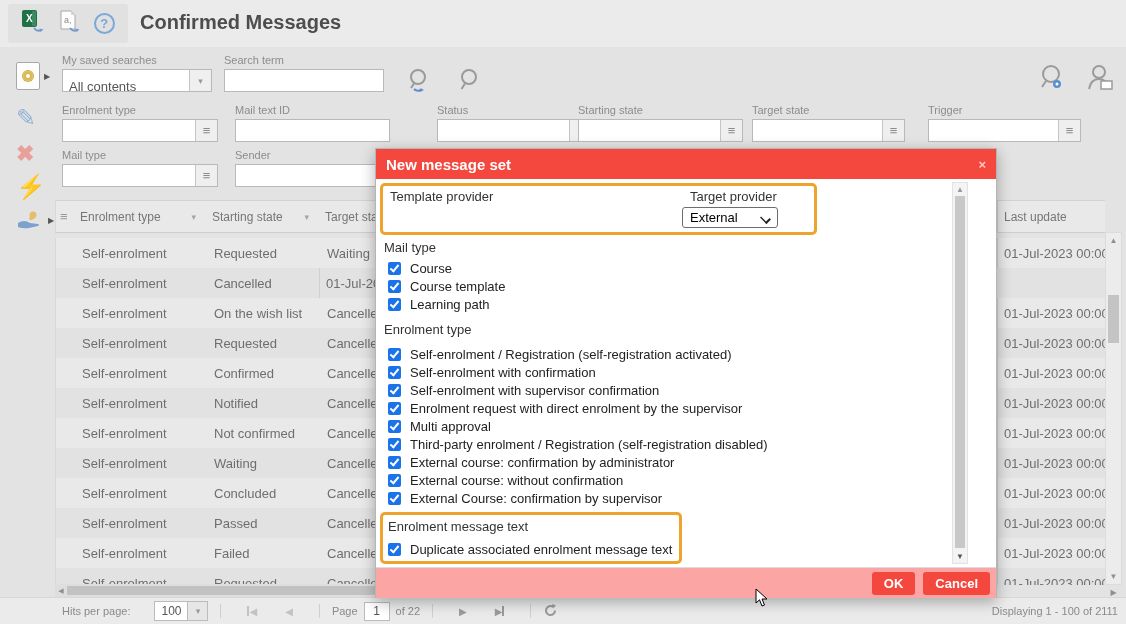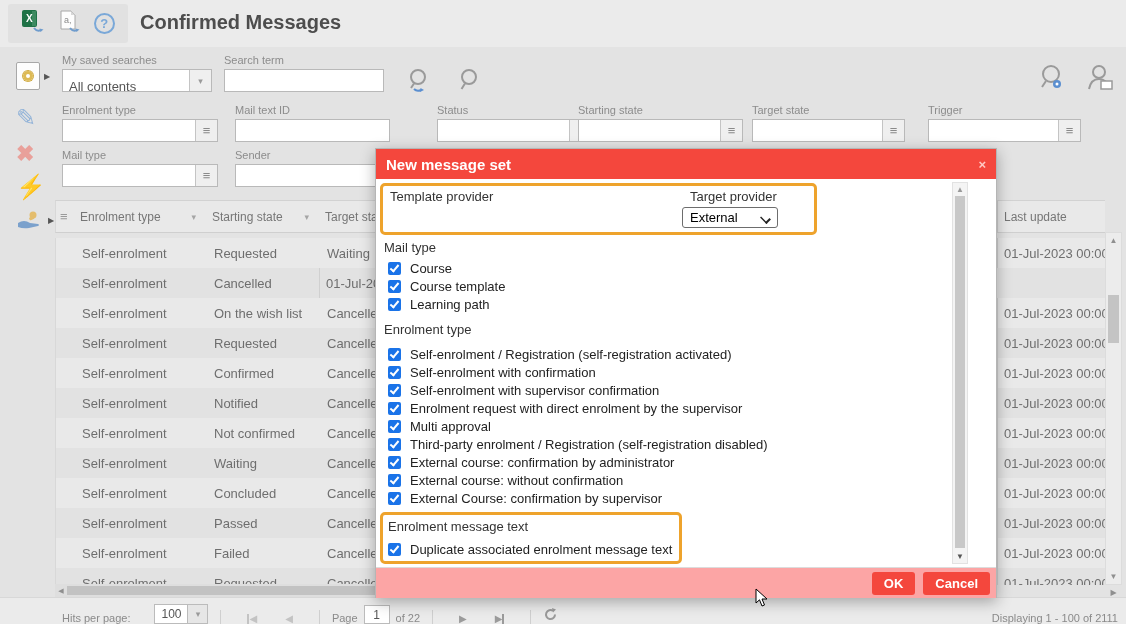--- a/index.html
+++ b/index.html
@@ -49,21 +49,21 @@
   
   .vscroll { position:absolute; left:1105px; top:232px; width:17px; height:353px; background:#ececec; border:1px solid #dcdcdc; }
   .vscroll .arr { position:absolute; left:0; width:100%; text-align:center; font-size:8px; color:#8f8f8f; }
   .vscroll .thumb { position:absolute; left:2px; width:11px; top:62px; height:48px; background:#c4c4c4; }
   .corner-arrow { position:absolute; left:1105px; top:585px; width:17px; height:14px; display:flex; align-items:center; justify-content:center; font-size:8px; color:#8f8f8f; }
   .hscroll { position:absolute; left:55px; top:584px; width:940px; height:13px; background:#dedede; display:flex; align-items:center; }
   .hscroll .arr { width:12px; text-align:center; font-size:7px; color:#8f8f8f; }
   .hscroll .thumb { height:9px; flex:1; margin-right:2px; background:#c2c2c2; }
 
   
-  .bottombar { position:absolute; left:0; top:597px; width:1126px; height:27px; background:#ebebeb; border-top:1px solid #d8d8d8; display:flex; align-items:flex-end; font-size:11px; color:#8a8a8a; padding-left:62px; }
+  .bottombar { position:absolute; left:0; top:597px; width:1126px; height:27px; background:#ebebeb; border-top:1px solid #d8d8d8; display:flex; align-items:center; font-size:11px; color:#8a8a8a; padding-left:62px; }
   .bottombar .sep { width:1px; height:14px; background:#cfcfcf; margin:0 12px; }
   .mini-combo { display:flex; height:20px; margin-left:24px; }
   .mini-combo .val { width:34px; background:#fff; border:1px solid #bbb; display:flex; align-items:center; justify-content:center; font-size:12px; color:#555; }
   .mini-combo .dd { width:20px; background:#e6e6e6; border:1px solid #bbb; border-left:0; display:flex; align-items:center; justify-content:center; font-size:9px; color:#9a9a9a; }
   .navico { font-size:10px; color:#c3c3c3; display:inline-flex; align-items:center; margin:0 14px; }
   .navico.on { color:#9b9b9b; }
   .navico .bar { width:2px; height:10px; background:currentColor; }
   .page-input { width:26px; height:19px; border:1px solid #bbb; background:#fff; text-align:center; font-size:12px; color:#555; margin:0 6px; font-family:inherit; }
   .displaying { margin-left:auto; margin-right:8px; }
 

